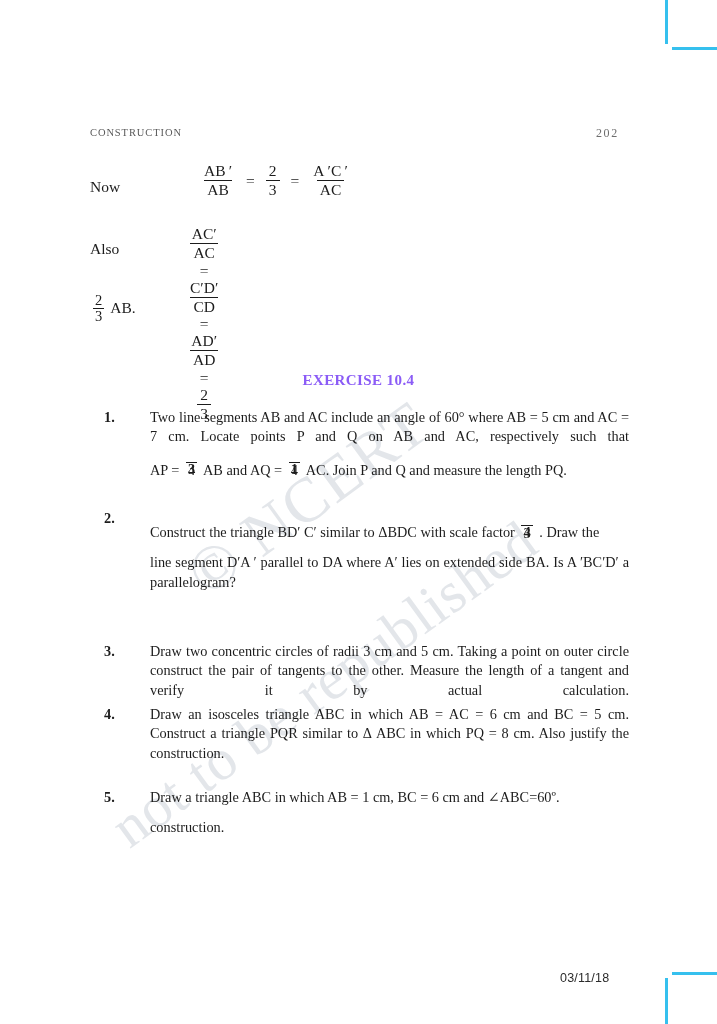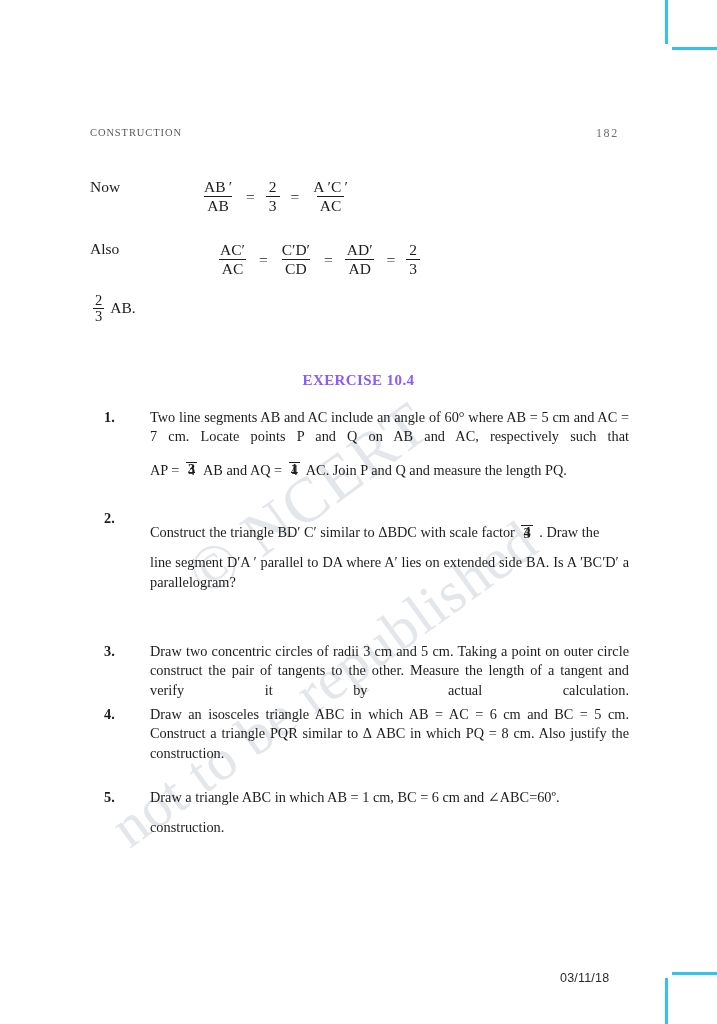--- a/index.html
+++ b/index.html
@@ -94,28 +94,28 @@
 
   
   .eq {
     position: absolute;
     display: flex;
     align-items: center;
     font-size: 15.5px;
     white-space: nowrap;
   }
   .eq1 { left: 197px; top: 163px; }
-  .eq2 { left: 213px; top: 226px; }
+  .eq2 { left: 183px; top: 226px; flex-direction: column; }
 
   .frac {
     display: inline-flex;
     flex-direction: column;
     align-items: center;
     vertical-align: middle;
-    margin: 16px 4px;
+    margin: 0 4px;
     line-height: 1.05;
   }
   .frac .num { padding: 0 3px 1px 3px; }
   .frac .den { padding: 1px 3px 0 3px; border-top: 1.1px solid #1c1c1c; }
   .eqsign { margin: 0 7px; }
 
   
   .ifrac {
     display: inline-flex;
     flex-direction: column;
@@ -198,21 +198,21 @@
   </div>
 
   <div class="corner-line tr-vert"></div>
   <div class="corner-line tr-horiz"></div>
   <div class="corner-line br-horiz"></div>
   <div class="corner-line br-vert"></div>
 
   <div class="content">
 
     <div class="runhead">CONSTRUCTION</div>
-    <div class="pagenum">182</div>
+    <div class="pagenum">202</div>
 
     <div class="abs label-now">Now</div>
     <div class="eq eq1">
       <span class="frac">
         <span class="num">AB ′</span>
         <span class="den">AB</span>
       </span>
       <span class="eqsign">=</span>
       <span class="frac">
         <span class="num">2</span>

